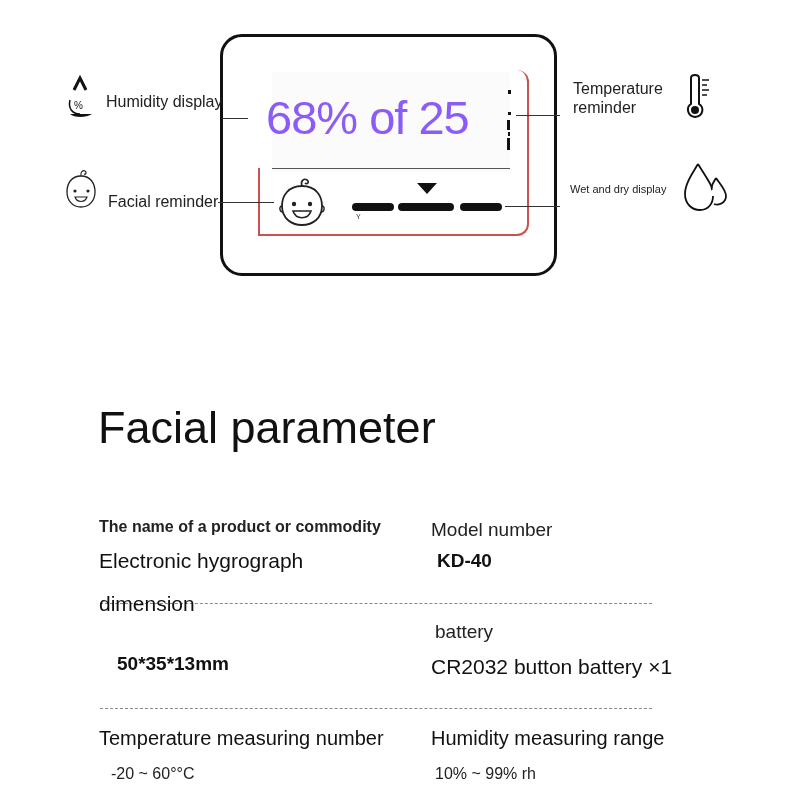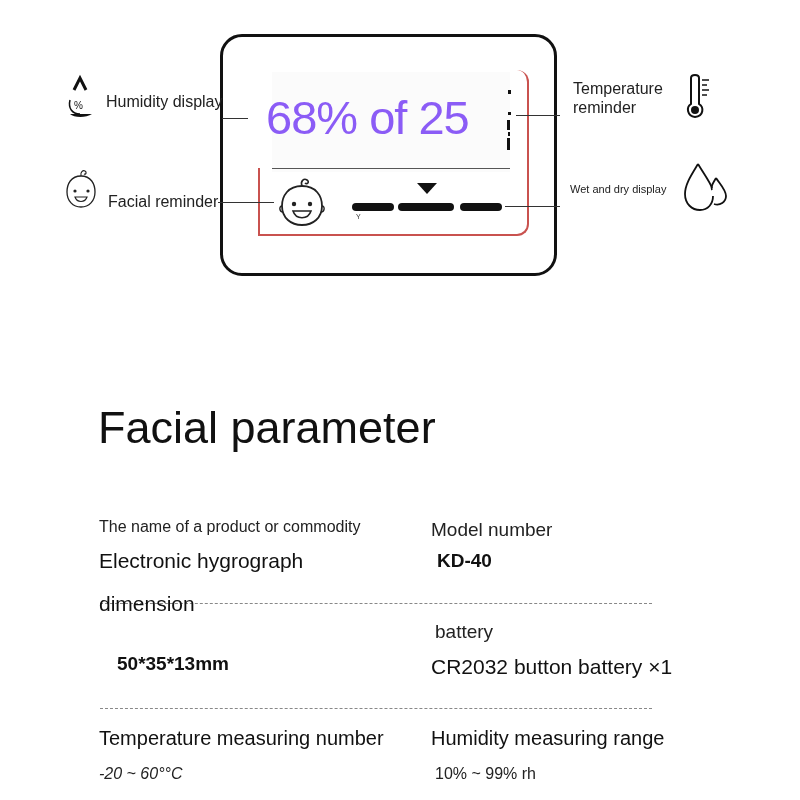--- a/index.html
+++ b/index.html
@@ -125,30 +125,30 @@
   <svg width="50" height="56" viewBox="0 0 50 56" class="icon-svg">
     <path d="M16 4 C10 14 3 24 3 34 C3 44 10 50 18 50 C26 50 31 44 31 36" fill="none" stroke="#111" stroke-width="1.8"></path>
     <path d="M16 4 C22 14 28 22 30 28" fill="none" stroke="#111" stroke-width="1.8"></path>
     <path d="M34 18 C38 24 44 30 44 36 C44 42 38 46 32 44" fill="none" stroke="#111" stroke-width="1.8"></path>
     <path d="M34 18 C32 22 28 26 30 30" fill="none" stroke="#111" stroke-width="1.8"></path>
   </svg>
 </div>
 
 <div class="abs title">Facial parameter</div>
 
-<div class="abs param-label-sm" style="left:99px; top:518px;">The name of a product or commodity</div>
+<div class="abs param-label-sm" style="left:99px; top:518px;font-weight:bold;">The name of a product or commodity</div>
 <div class="abs param-value" style="left:99px; top:549px;">Electronic hygrograph</div>
 <div class="abs param-label" style="left:431px; top:519px; font-size:19px;">Model number</div>
 <div class="abs param-bold" style="left:437px; top:550px;">KD-40</div>
 
 <div class="abs dash" style="top:603px;"></div>
 
 <div class="abs param-value" style="left:99px; top:592px;text-align:center;">dimension</div>
 <div class="abs param-bold" style="left:117px; top:653px;">50*35*13mm</div>
 <div class="abs param-label" style="left:435px; top:621px; font-size:19px;">battery</div>
 <div class="abs param-value" style="left:431px; top:655px;">CR2032 button battery ×1</div>
 
 <div class="abs dash" style="top:708px;"></div>
 
 <div class="abs param-value" style="left:99px; top:727px; font-size:20px;">Temperature measuring number</div>
-<div class="abs param-small" style="left:99px; top:765px;font-style:italic;">-20 ~ 60°°C</div>
+<div class="abs param-small" style="left:111px; top:765px;">-20 ~ 60°°C</div>
 <div class="abs param-value" style="left:431px; top:727px; font-size:20px;">Humidity measuring range</div>
 <div class="abs param-small" style="left:435px; top:765px;">10% ~ 99% rh</div>
 
 </body></html>

